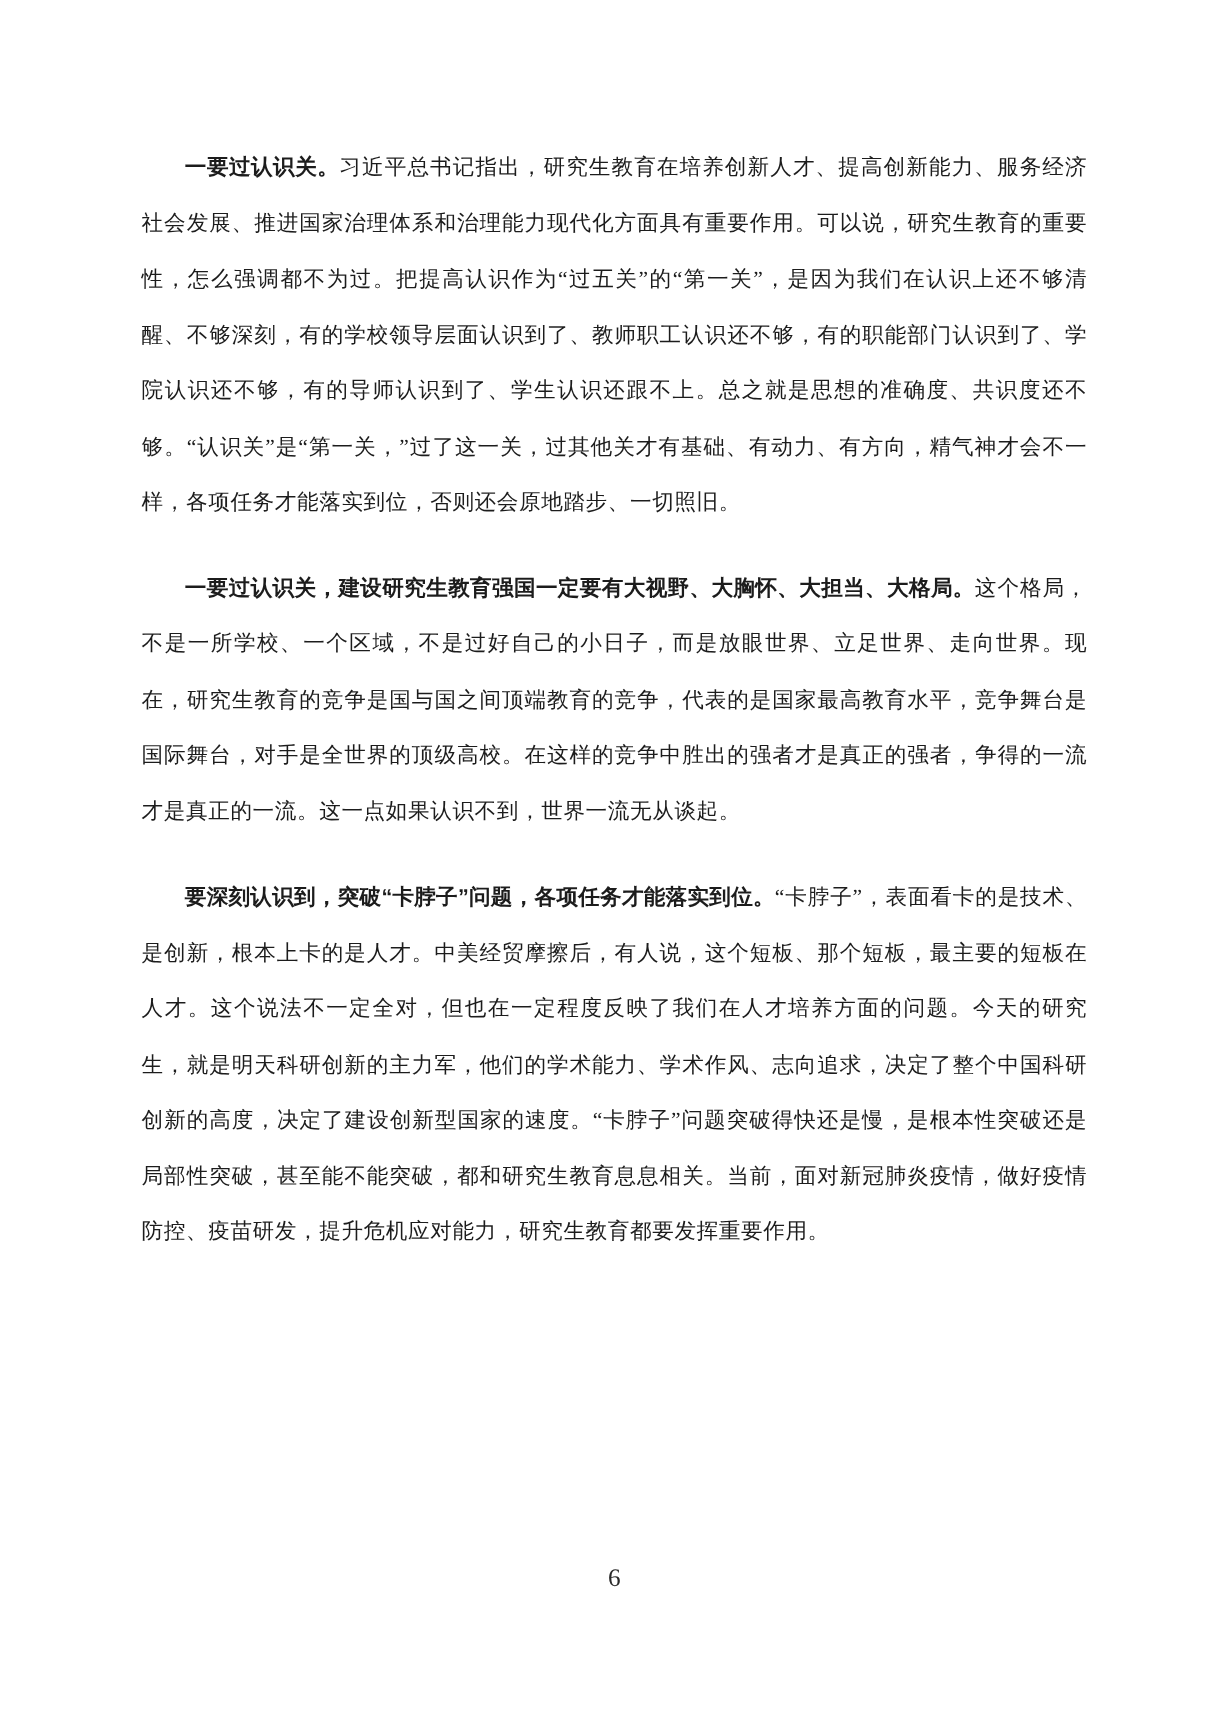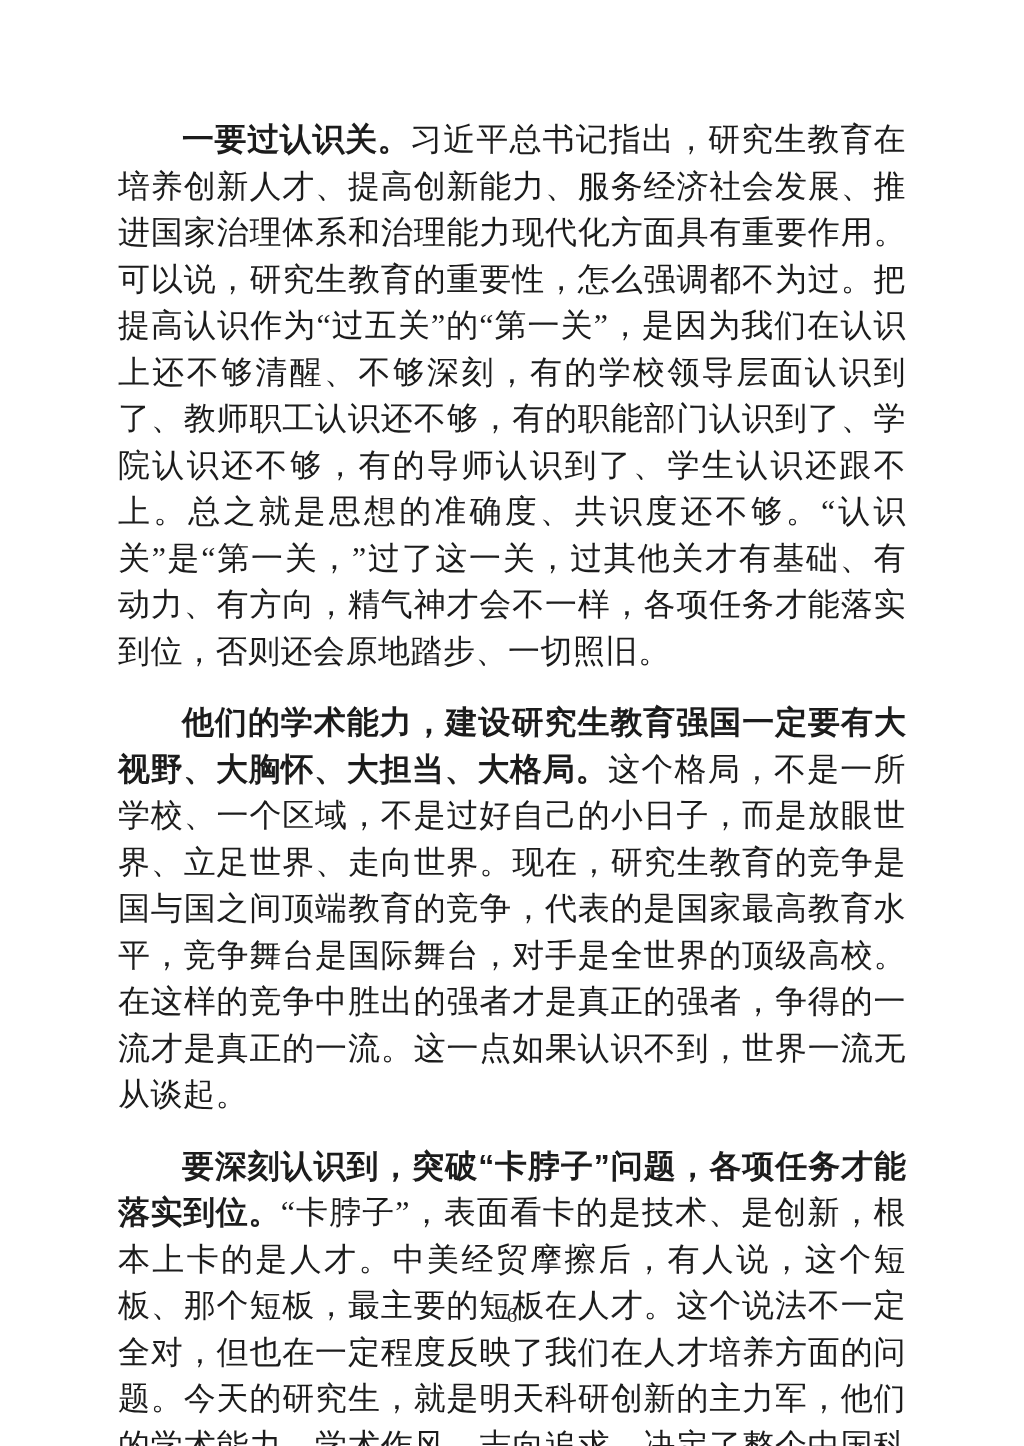--- a/index.html
+++ b/index.html
@@ -18,21 +18,21 @@
     overflow: hidden;
   }
   .content {
     position: absolute;
     left: 118px;
     top: 116px;
     width: 788px;
   }
   .para {
     margin: 0 0 25px 0;
-    font-size: 32px;
+    font-size: 18px;
     line-height: 46.5px;
     text-align: justify;
     text-indent: 2em;
     word-break: break-all;
     letter-spacing: 0.5px;
   }
   .para:last-child { margin-bottom: 0; }
   .lead {
     font-family: "Liberation Sans", "DejaVu Sans", sans-serif;
     font-weight: 700;
@@ -48,17 +48,17 @@
     color: #2a2a2a;
     font-family: "Liberation Serif", "DejaVu Serif", serif;
   }
 </style>
 </head>
 <body>
 
 <div class="page">
   <div class="content">
     <p class="para"><span class="lead">一要过认识关。</span><span>习近平总书记指出，研究生教育在培养创新人才、提高创新能力、服务经济社会发展、推进国家治理体系和治理能力现代化方面具有重要作用。可以说，研究生教育的重要性，怎么强调都不为过。把提高认识作为“过五关”的“第一关”，是因为我们在认识上还不够清醒、不够深刻，有的学校领导层面认识到了、教师职工认识还不够，有的职能部门认识到了、学院认识还不够，有的导师认识到了、学生认识还跟不上。总之就是思想的准确度、共识度还不够。“认识关”是“第一关，”过了这一关，过其他关才有基础、有动力、有方向，精气神才会不一样，各项任务才能落实到位，否则还会原地踏步、一切照旧。</span></p>
-    <p class="para"><span class="lead">他们的学术能力，建设研究生教育强国一定要有大视野、大胸怀、大担当、大格局。</span><span>这个格局，不是一所学校、一个区域，不是过好自己的小日子，而是放眼世界、立足世界、走向世界。现在，研究生教育的竞争是国与国之间顶端教育的竞争，代表的是国家最高教育水平，竞争舞台是国际舞台，对手是全世界的顶级高校。在这样的竞争中胜出的强者才是真正的强者，争得的一流才是真正的一流。这一点如果认识不到，世界一流无从谈起。</span></p>
+    <p class="para"><span class="lead">一要过认识关，建设研究生教育强国一定要有大视野、大胸怀、大担当、大格局。</span><span>这个格局，不是一所学校、一个区域，不是过好自己的小日子，而是放眼世界、立足世界、走向世界。现在，研究生教育的竞争是国与国之间顶端教育的竞争，代表的是国家最高教育水平，竞争舞台是国际舞台，对手是全世界的顶级高校。在这样的竞争中胜出的强者才是真正的强者，争得的一流才是真正的一流。这一点如果认识不到，世界一流无从谈起。</span></p>
     <p class="para"><span class="lead">要深刻认识到，突破“卡脖子”问题，各项任务才能落实到位。</span><span>“卡脖子”，表面看卡的是技术、是创新，根本上卡的是人才。中美经贸摩擦后，有人说，这个短板、那个短板，最主要的短板在人才。这个说法不一定全对，但也在一定程度反映了我们在人才培养方面的问题。今天的研究生，就是明天科研创新的主力军，他们的学术能力、学术作风、志向追求，决定了整个中国科研创新的高度，决定了建设创新型国家的速度。“卡脖子”问题突破得快还是慢，是根本性突破还是局部性突破，甚至能不能突破，都和研究生教育息息相关。当前，面对新冠肺炎疫情，做好疫情防控、疫苗研发，提升危机应对能力，研究生教育都要发挥重要作用。</span></p>
   </div>
   <div class="page-number">6</div>
 </div>
 
 </body></html>

